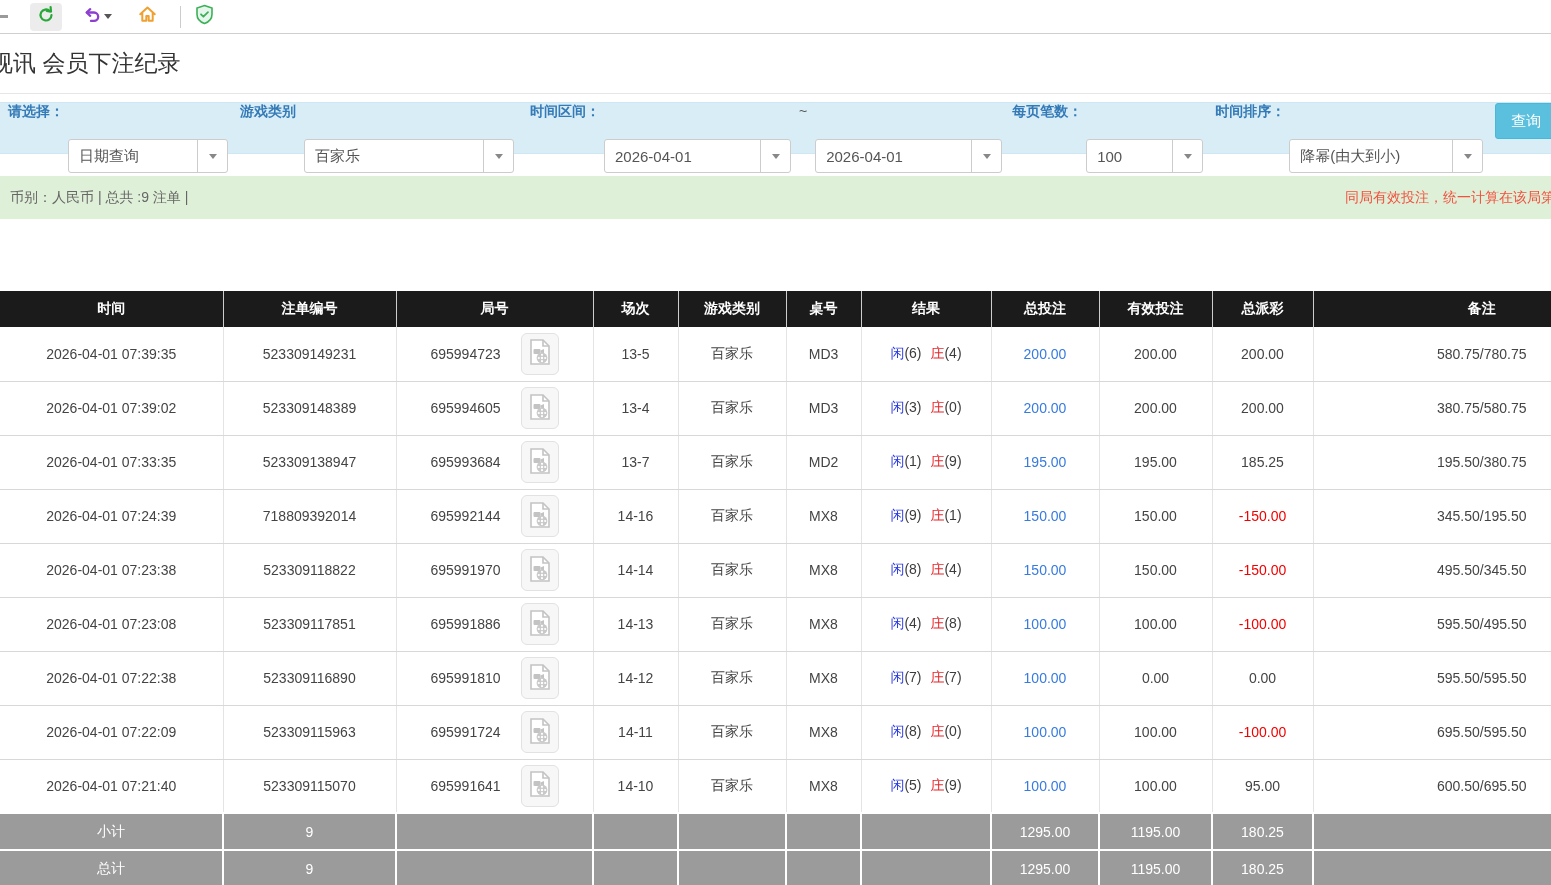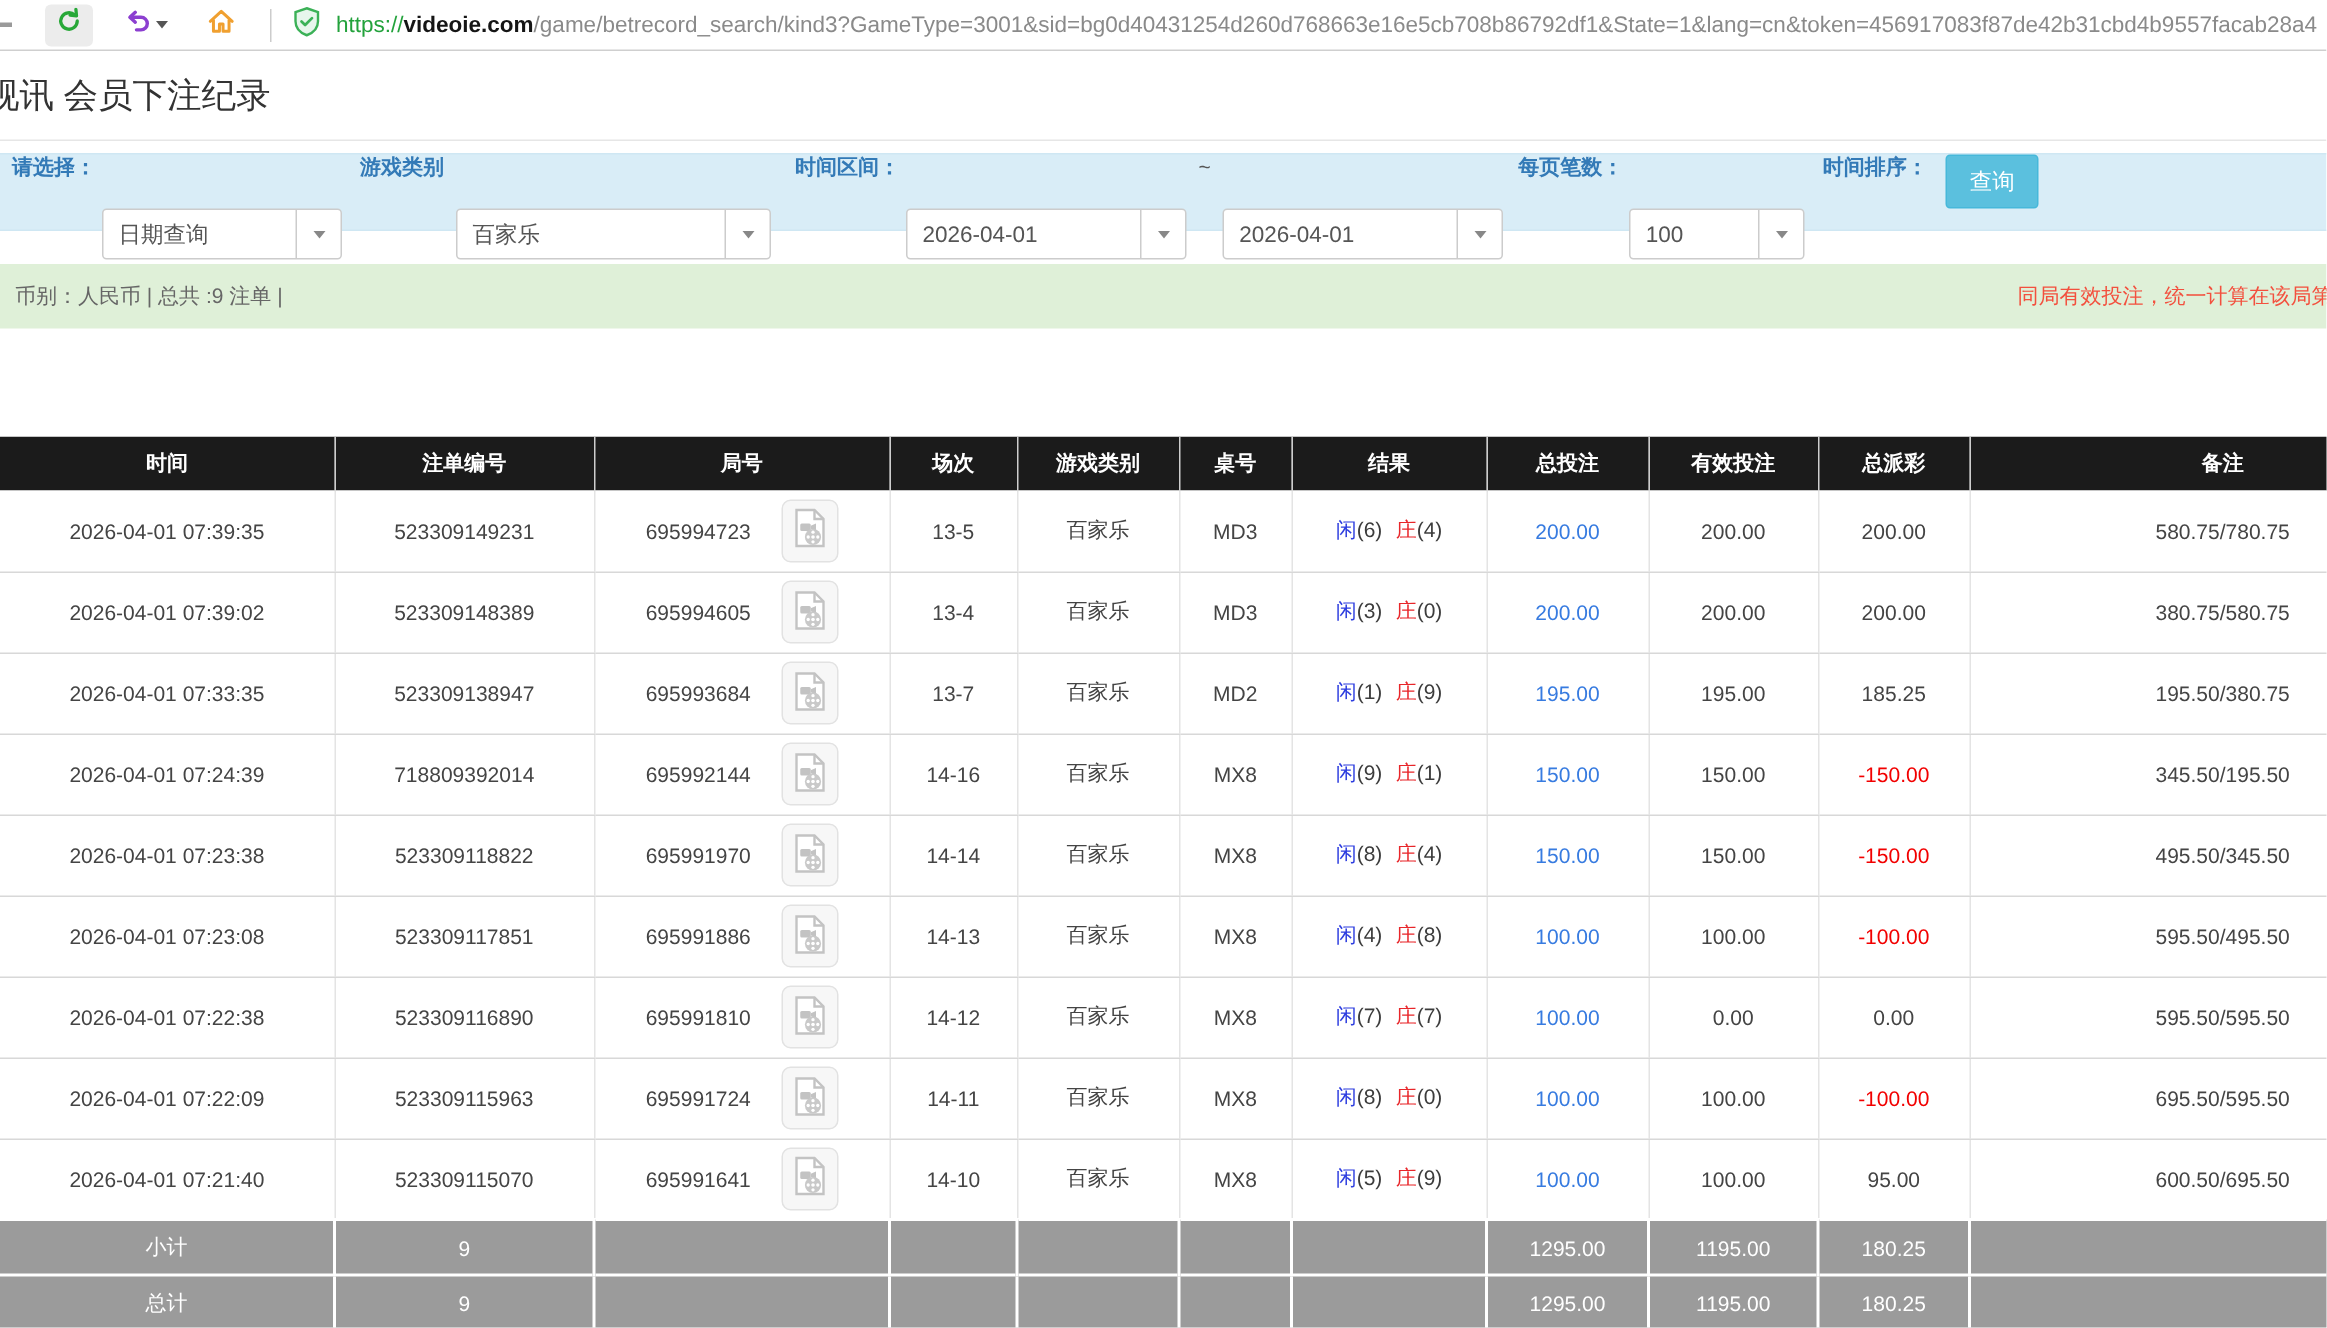--- a/index.html
+++ b/index.html
@@ -95,21 +95,20 @@
 
   <div class="tb-divider"></div>
 
   <div class="addr">
     <span>
       <svg width="19" height="21" viewBox="0 0 19 21">
           <path d="M9.5 1.5 17 4v6.2c0 4.6-3.2 7.8-7.5 9.3C5.2 18 2 14.8 2 10.2V4z" fill="#e7f6ec" stroke="#3bb157" stroke-width="1.6"></path>
           <path d="M6 10.3l2.4 2.4 4.6-4.6" fill="none" stroke="#3bb157" stroke-width="1.8" stroke-linecap="round" stroke-linejoin="round"></path>
         </svg>
     </span>
-    <span class="url"><span class="proto">https://</span><span class="domain">videoie.com</span><span class="path">/game/betrecord_search/kind3?GameType=3001&amp;sid=bg0d40431254d260d768663e16e5cb708b86792df1&amp;State=1&amp;lang=cn&amp;token=456917083f87de42b31cbd4b9557facab28a4</span></span>
   </div>
 
 </div>
 
 <div class="title-bar">
   <span class="page-title">视讯 会员下注纪录</span>
 </div>
 
 <div class="filter-bar">
   <span class="f-label" style="margin-left:8px">请选择：</span>
@@ -145,20 +144,26 @@
 
   <span class="f-label" style="margin-left:10px">每页笔数：</span>
   <div class="select" style="width:117px;margin-left:4px">
     <span class="select-value">100</span>
     <span class="select-caret">
         <i></i>
       </span>
   </div>
 
   <span class="f-label" style="margin-left:12px">时间排序：</span>
+  <div class="select" style="width:194px;margin-left:4px">
+    <span class="select-value">降幂(由大到小)</span>
+    <span class="select-caret">
+        <i></i>
+      </span>
+  </div>
 
   <div class="search-btn">查询</div>
 </div>
 
 <div class="summary-bar">
   <span class="summary-left">币别：人民币 | 总共 :9 注单 |</span>
   <span class="summary-note">同局有效投注，统一计算在该局第</span>
 </div>
 
 <div class="table-wrap">

